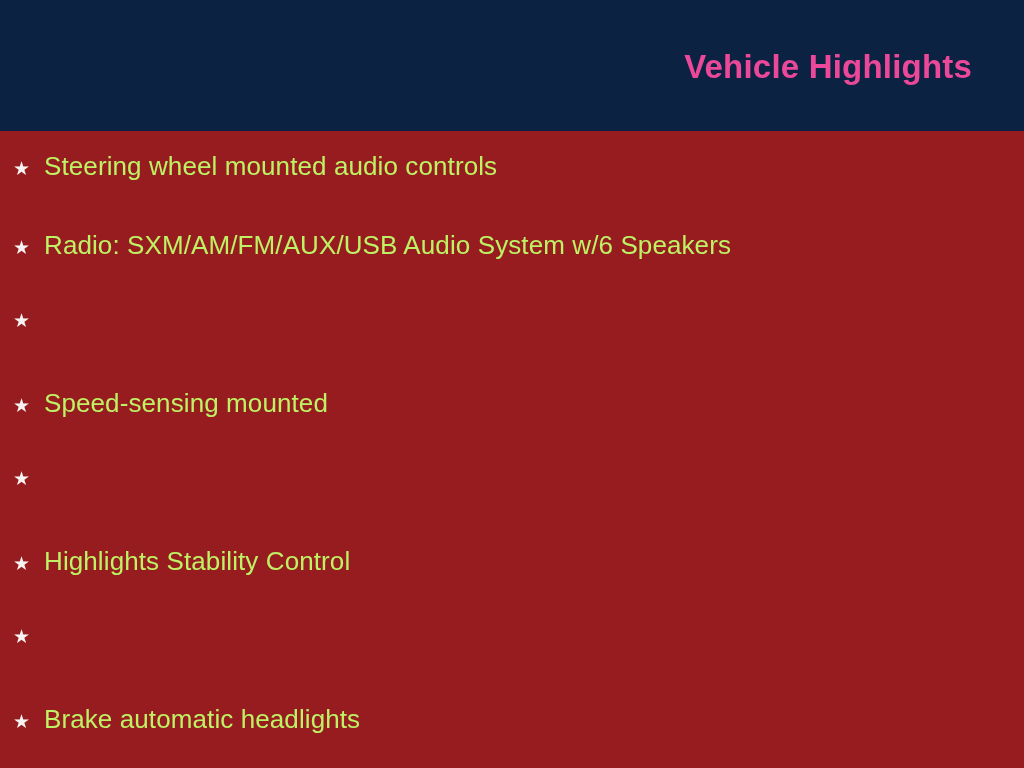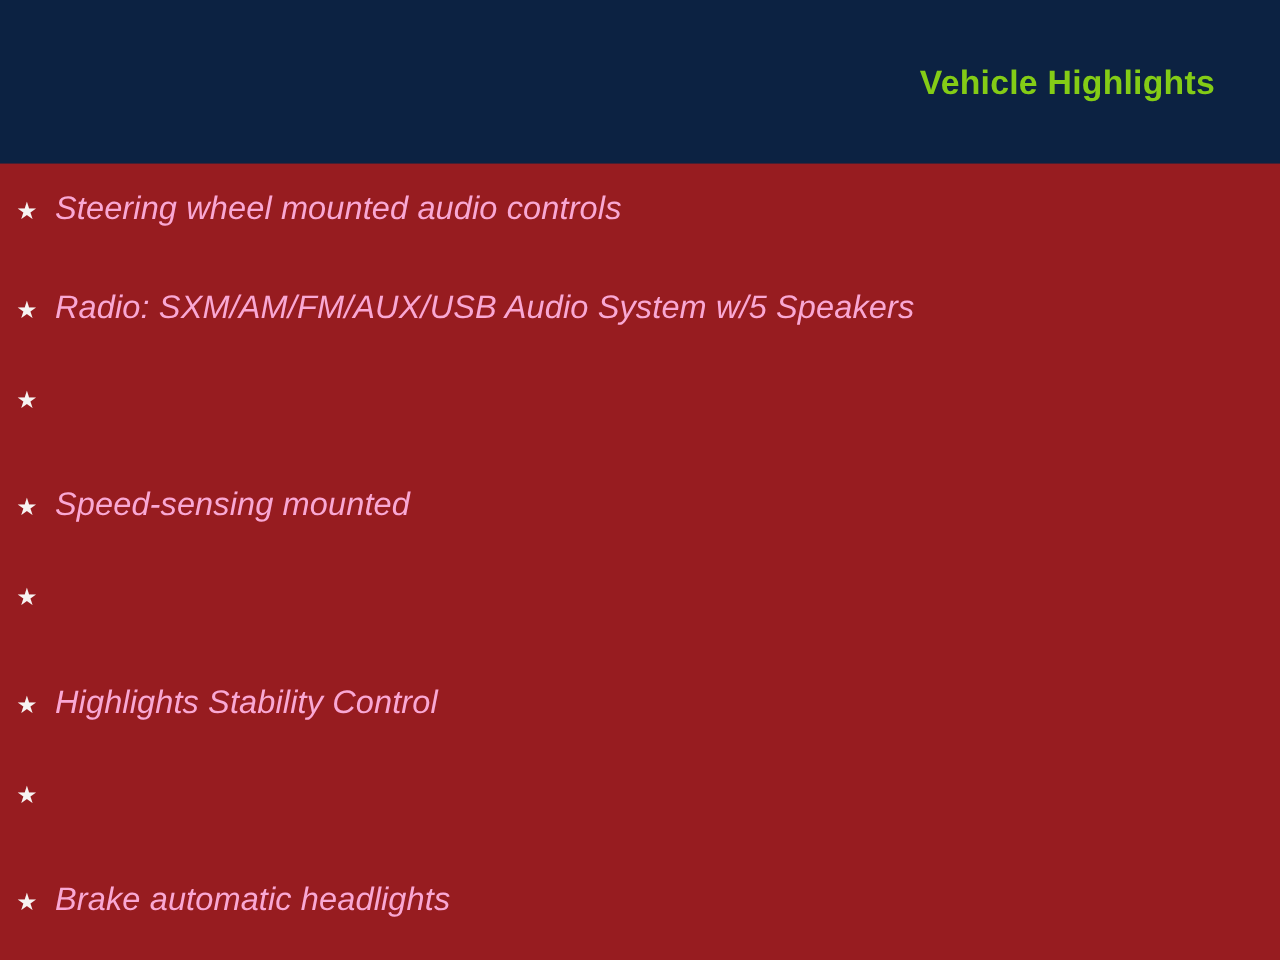--- a/index.html
+++ b/index.html
@@ -32,22 +32,22 @@
     height: 131px;
     background: #0c2242;
     box-sizing: border-box;
     display: flex;
     align-items: center;
     justify-content: flex-end;
     padding-right: 52px;
   }
 
   .header-title {
-    color: #84cc16;
-    font-size: 27px;
+    color: #ec4899;
+    font-size: 33px;
     font-weight: bold;
     letter-spacing: 0.2px;
     line-height: 1;
     white-space: nowrap;
     margin-top: 1px;
   }
 
   
   .body {
     position: absolute;
@@ -82,26 +82,25 @@
     display: inline-block;
     width: 31px;
     flex: 0 0 31px;
     color: #f7f3f2;
     font-size: 19px;
     line-height: 1;
     text-align: left;
   }
 
   .highlight-label {
-    color: #f9a8d4;
+    color: #bef264;
     font-size: 26px;
     line-height: 1;
     white-space: nowrap;
     letter-spacing: 0.1px;
-    font-style: italic;
   }
 </style>
 </head>
 <body>
 
 <div class="slide">
 
   <div class="header">
     <div class="header-title">Vehicle Highlights</div>
   </div>
@@ -109,21 +108,21 @@
   <div class="body">
     <ul class="highlights-list">
 
       <li class="highlight-item">
         <span class="star-icon">★</span>
         <span class="highlight-label">Steering wheel mounted audio controls</span>
       </li>
 
       <li class="highlight-item">
         <span class="star-icon">★</span>
-        <span class="highlight-label">Radio: SXM/AM/FM/AUX/USB Audio System w/5 Speakers</span>
+        <span class="highlight-label">Radio: SXM/AM/FM/AUX/USB Audio System w/6 Speakers</span>
       </li>
 
       <li class="highlight-item">
         <span class="star-icon">★</span>
       </li>
 
       <li class="highlight-item">
         <span class="star-icon">★</span>
         <span class="highlight-label">Speed-sensing mounted</span>
       </li>

